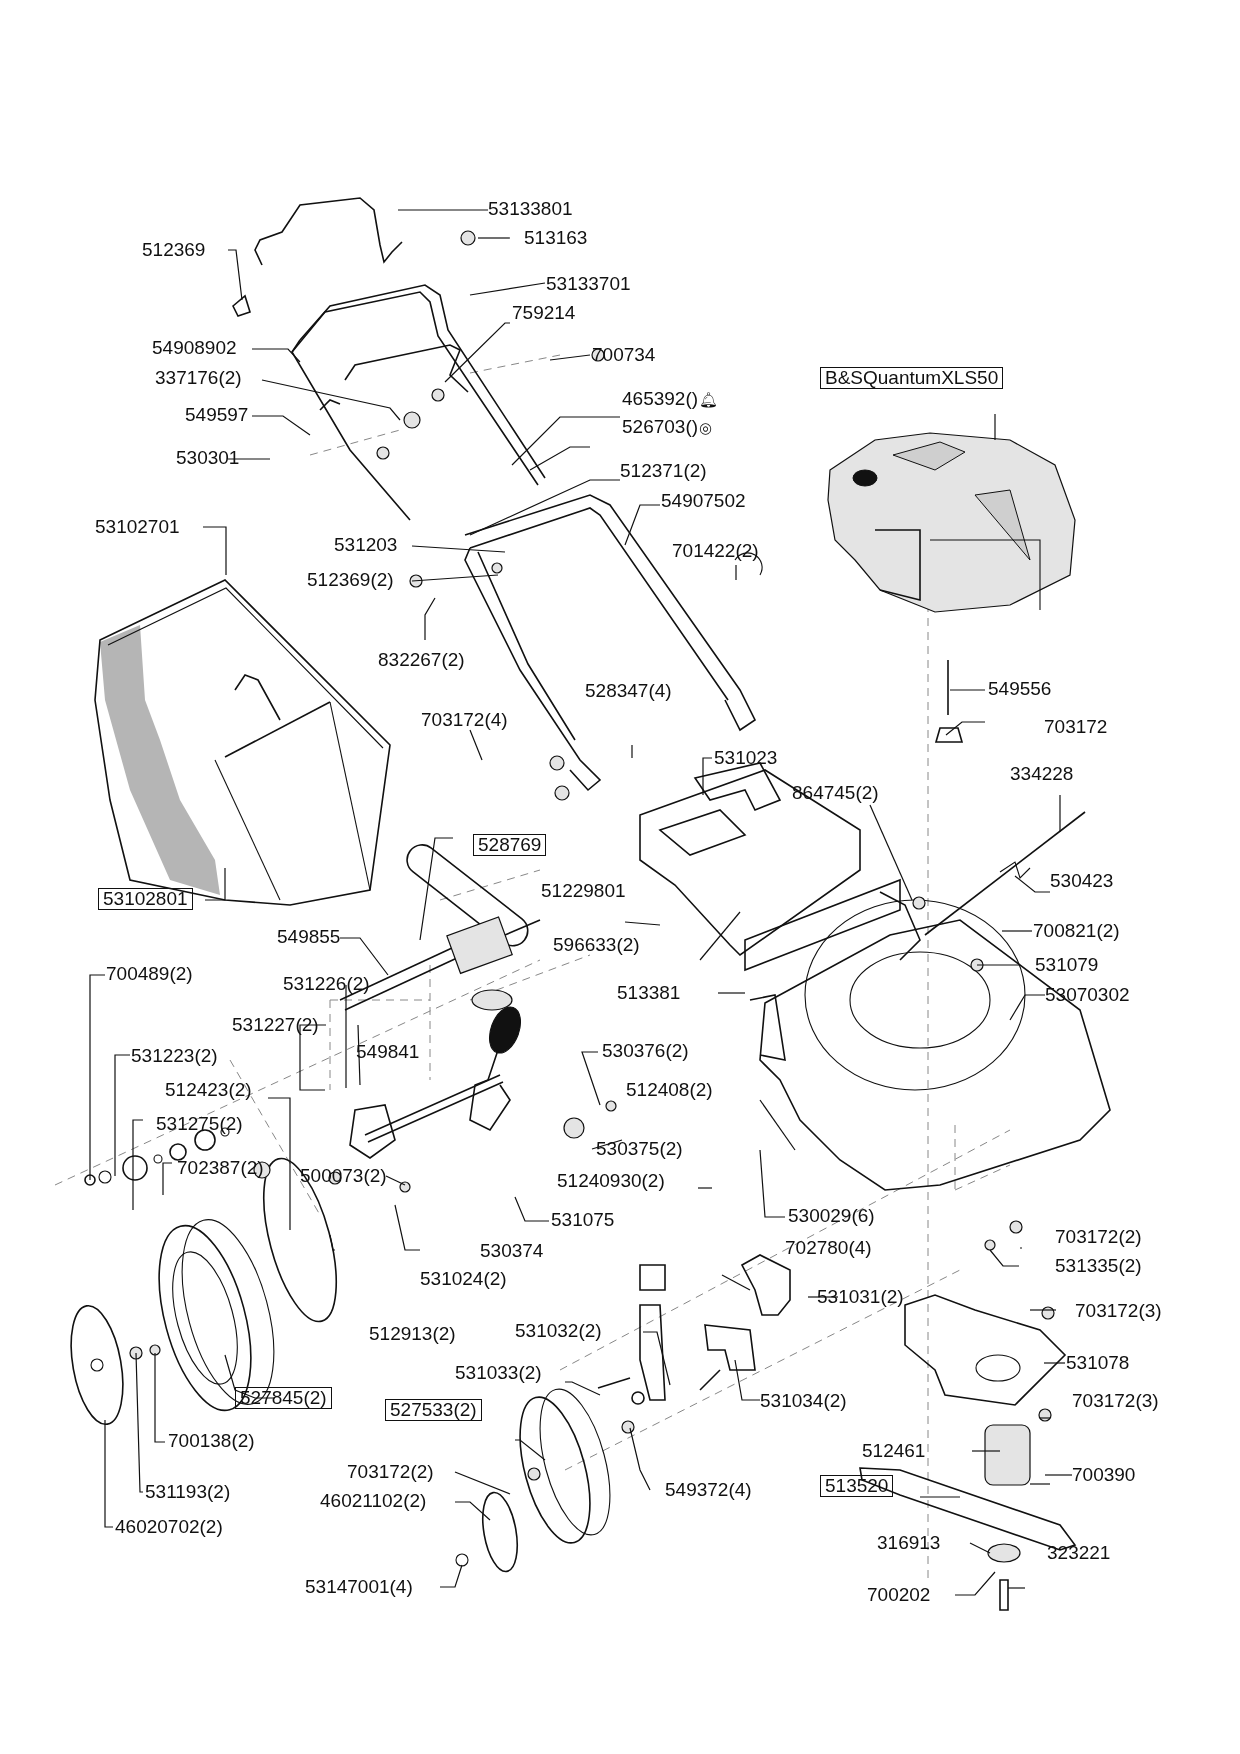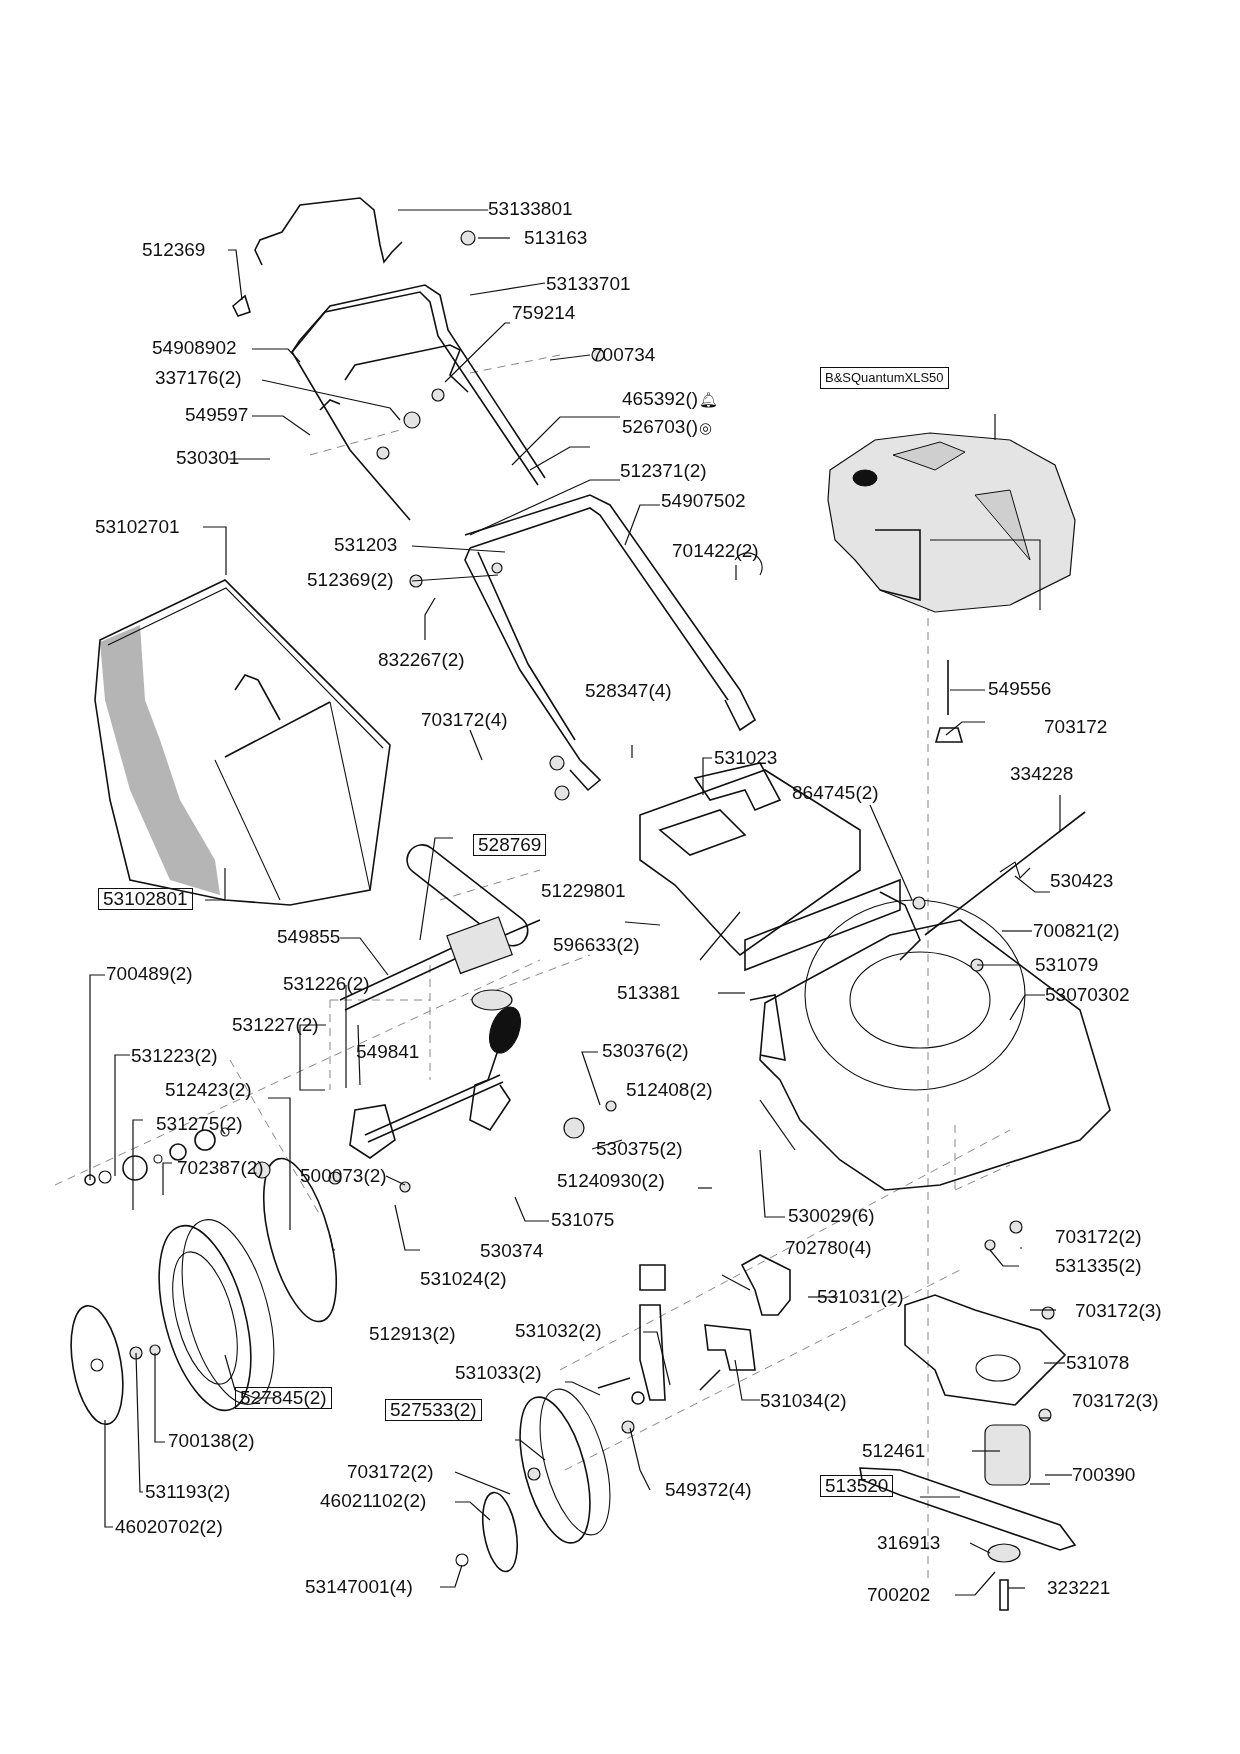--- a/index.html
+++ b/index.html
@@ -351,15 +351,15 @@
   <span class="lbl" style="left:347px;top:1461px">703172(2)</span>
   <span class="lbl" style="left:665px;top:1479px">549372(4)</span>
   <span class="lbl" style="left:1072px;top:1464px">700390</span>
   <span class="lbl" style="left:145px;top:1481px">531193(2)</span>
   <span class="lbl" style="left:320px;top:1490px">46021102(2)</span>
   <span class="lbl boxed" style="left:820px;top:1475px">513520</span>
   <span class="lbl" style="left:115px;top:1516px">46020702(2)</span>
   <span class="lbl" style="left:877px;top:1532px">316913</span>
   <span class="lbl" style="left:305px;top:1576px">53147001(4)</span>
   <span class="lbl" style="left:867px;top:1584px">700202</span>
-  <span class="lbl" style="left:1047px;top:1577px">323221</span>
-  <span class="lbl boxed" style="left:820px;top:367px;font-size:13px">B&amp;SQuantumXLS50</span>
+  <span class="lbl" style="left:1047px;top:1542px">323221</span>
+  <span class="lbl boxed" style="left:820px;top:367px;font-size:19px">B&amp;SQuantumXLS50</span>
 </div>
 
 </body></html>

